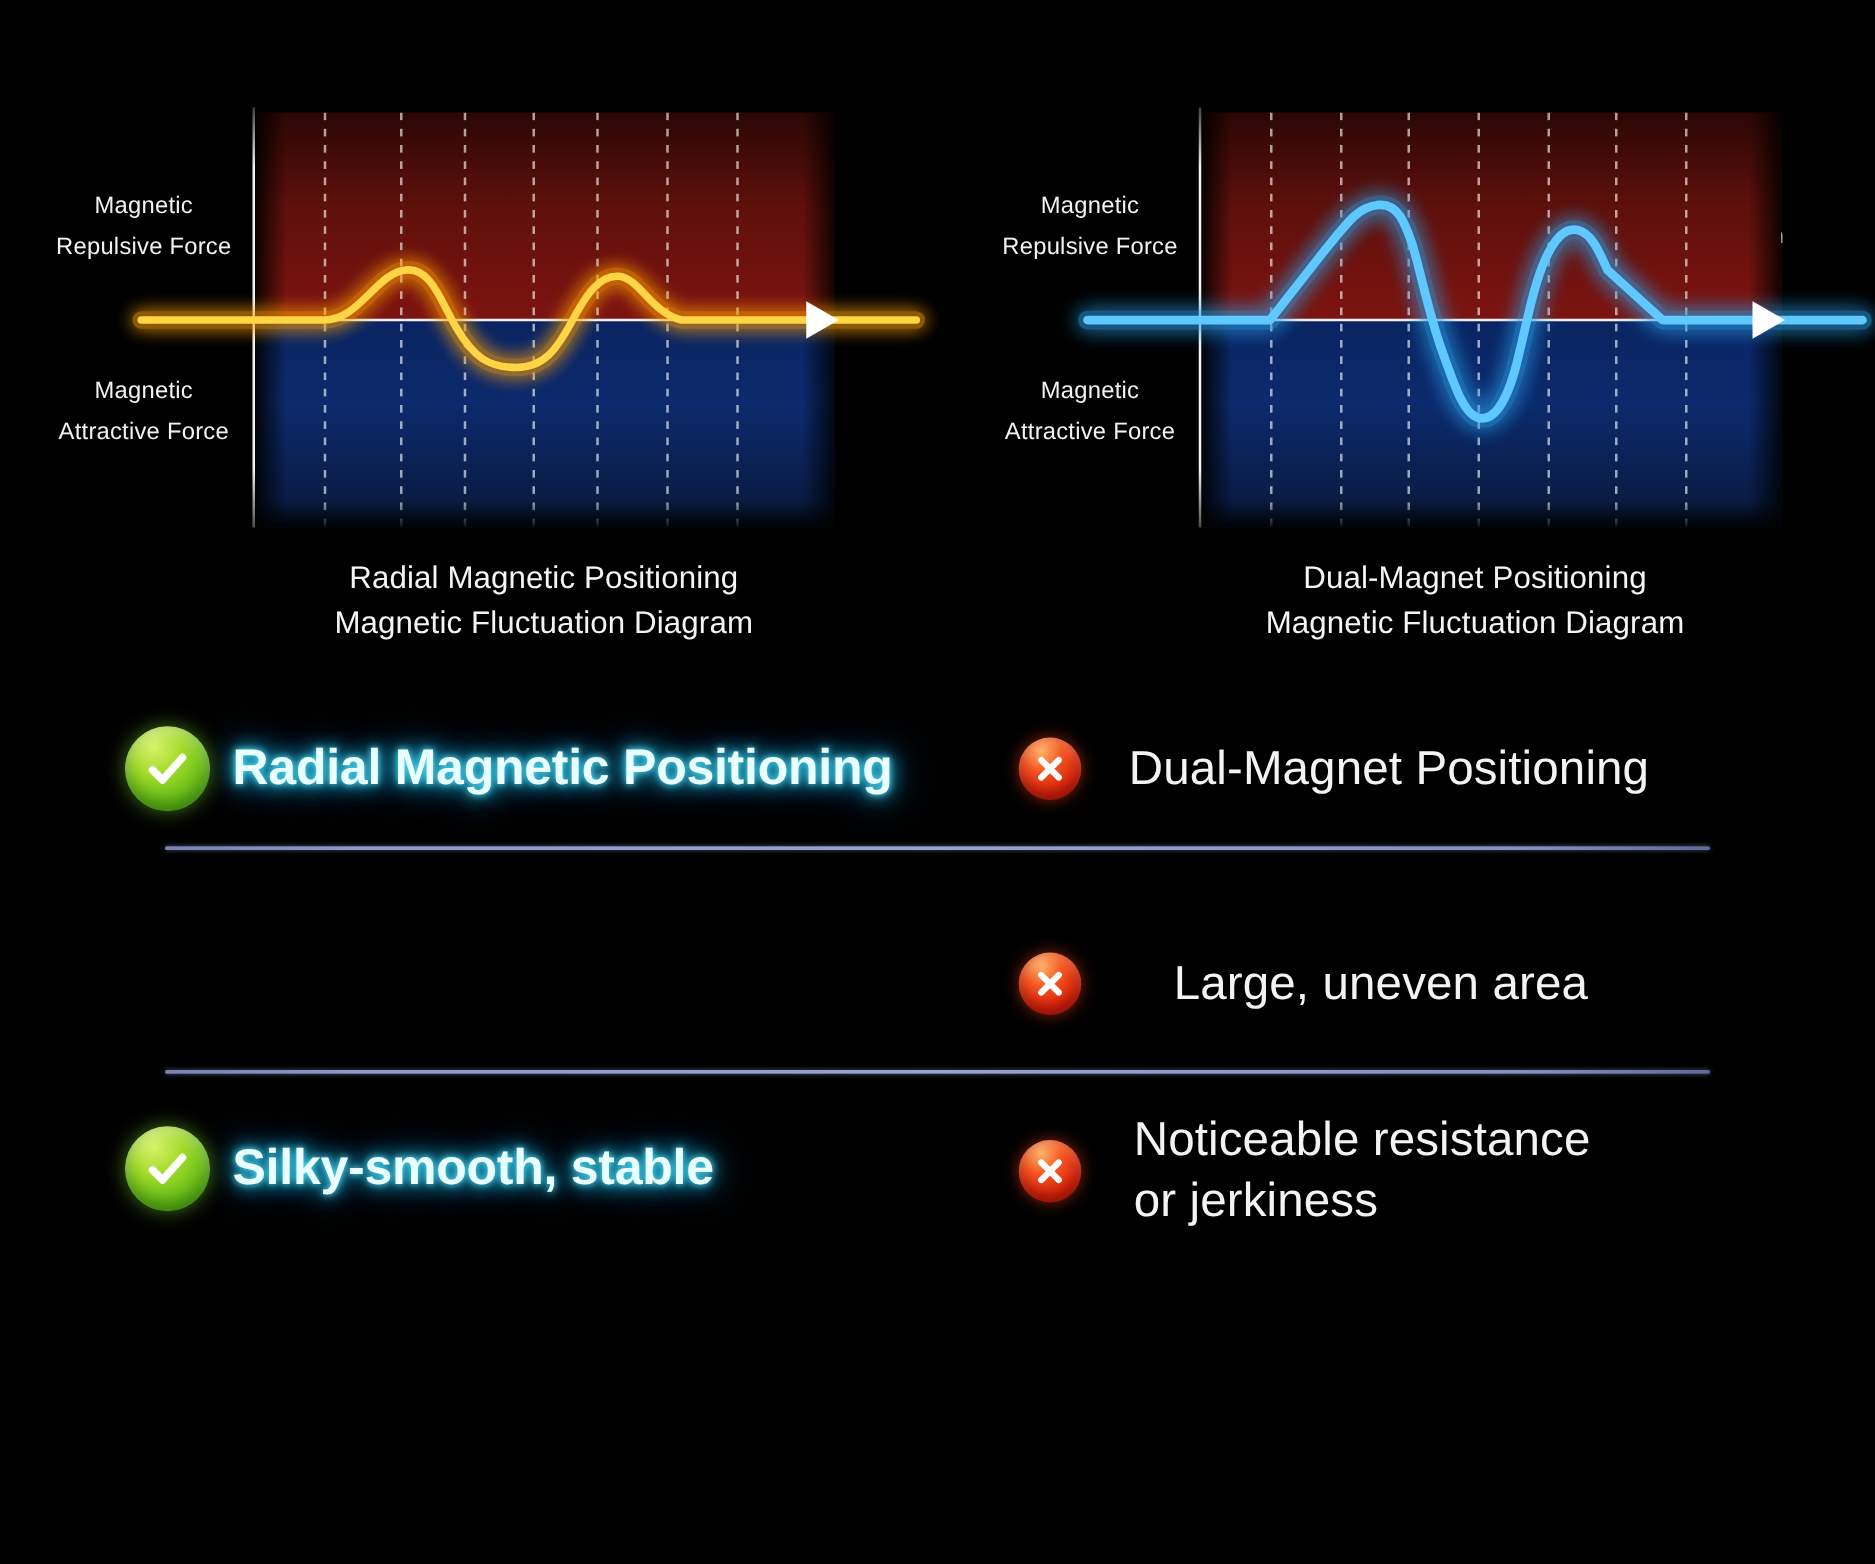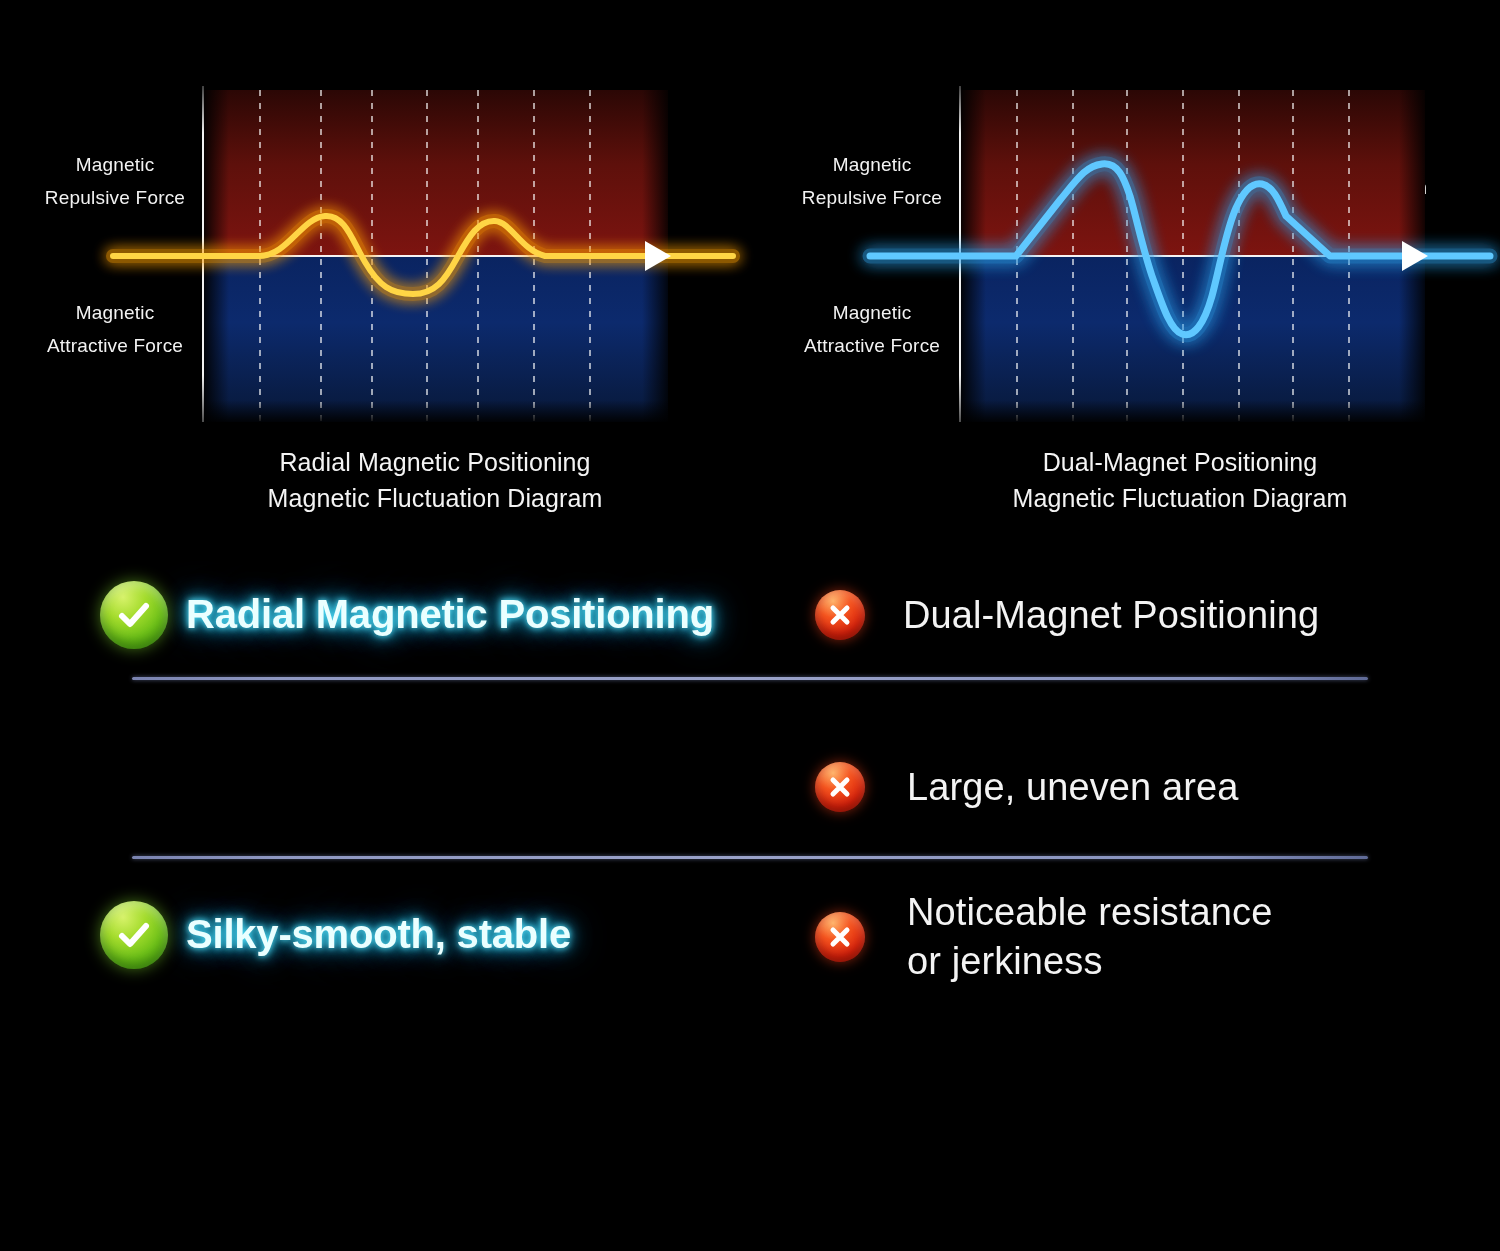--- a/index.html
+++ b/index.html
@@ -207,21 +207,21 @@
   .cmp-cell {
     position: absolute;
     display: flex;
     align-items: center;
   }
   .cmp-cell.left  { left: 100px; width: 700px; }
   .cmp-cell.right { left: 815px; width: 650px; }
 
   #cmp-row-0 .cmp-cell { top: 8px;  height: 84px; }
   #cmp-row-1 .cmp-cell.left  { top: 0px;  height: 145px; }
-  #cmp-row-1 .cmp-cell.right { top: 22px; height: 100px; }
+  #cmp-row-1 .cmp-cell.right { top: 22px; height: 100px; gap: 32px; }
   #cmp-row-2 .cmp-cell.left  { top: 0px;  height: 100px; }
   #cmp-row-2 .cmp-cell.right { top: -8px; height: 120px; }
 
   
   .icon-badge {
     flex: 0 0 auto;
     width: 68px;
     height: 68px;
     border-radius: 50%;
     position: relative;

